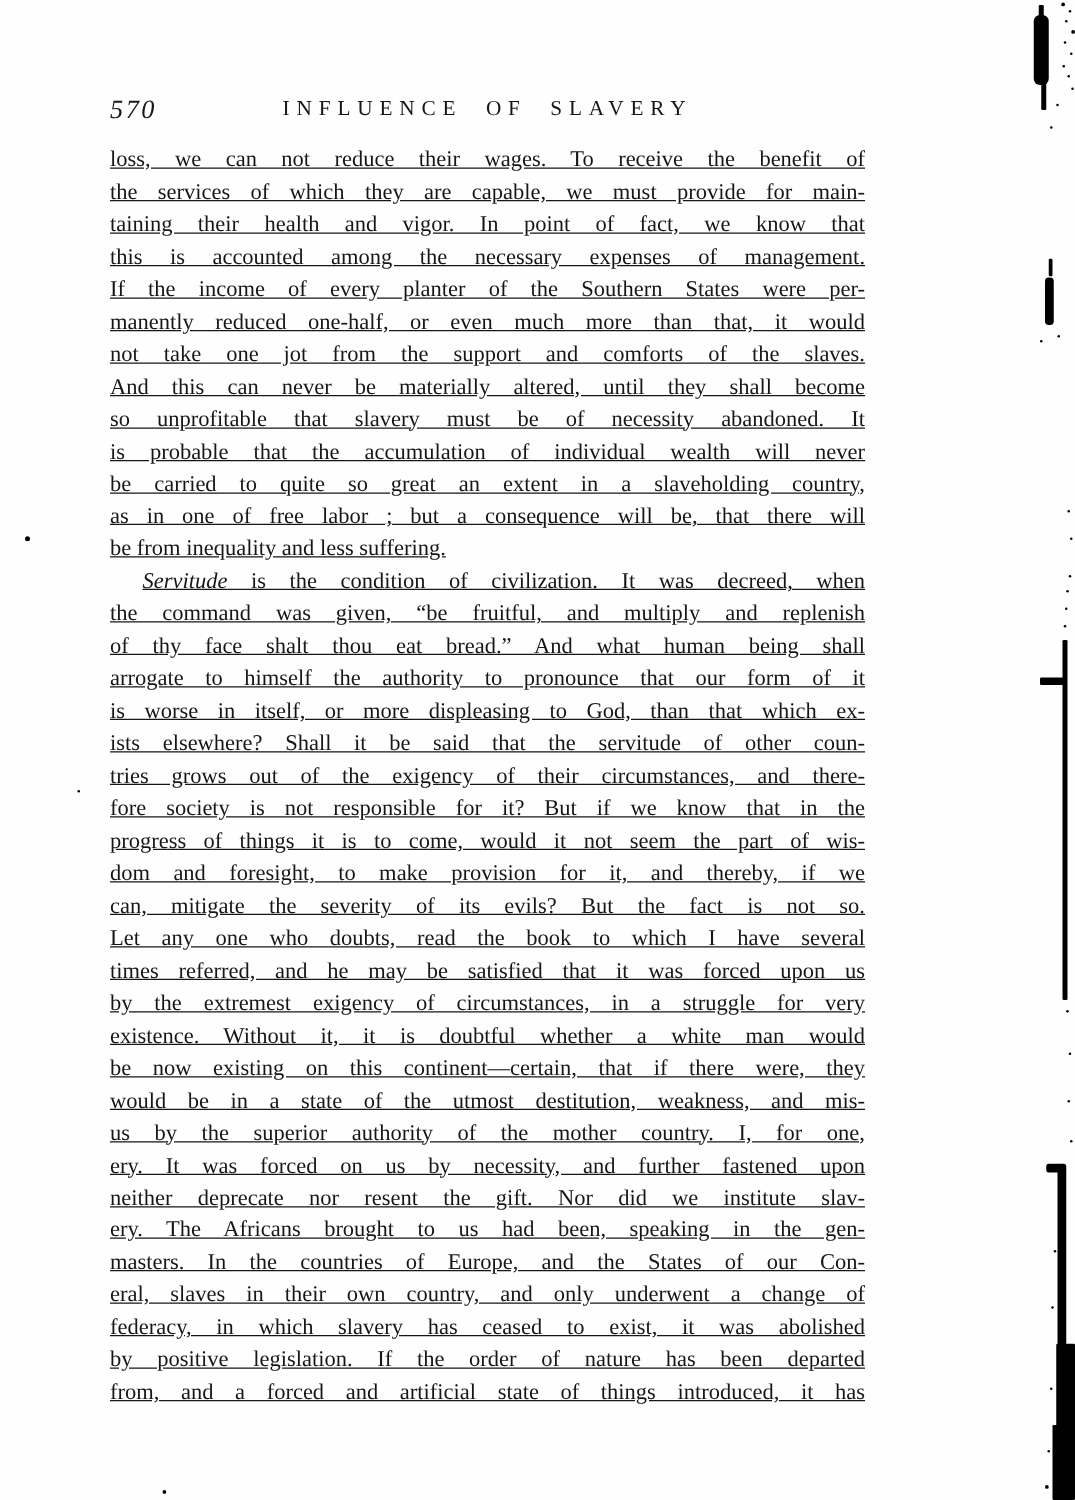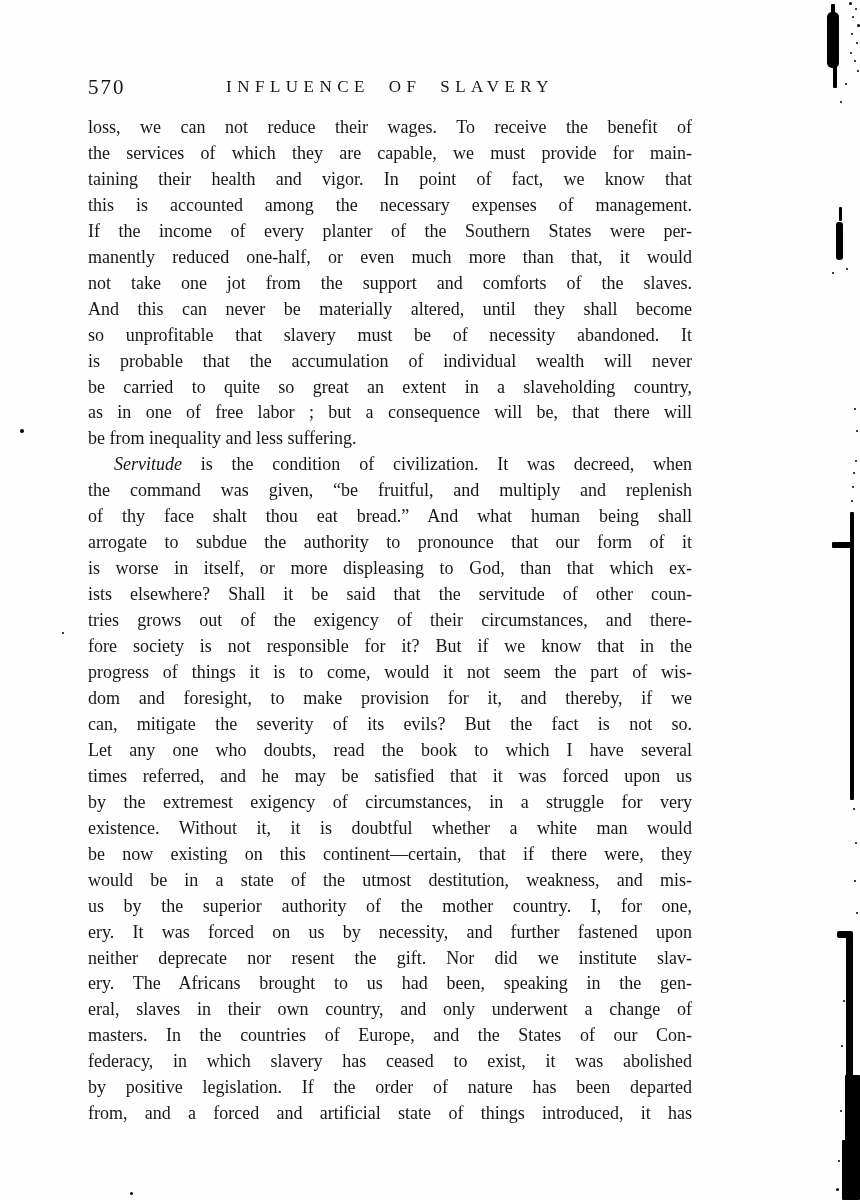--- a/index.html
+++ b/index.html
@@ -14,40 +14,41 @@
   .page { position: absolute; inset: 0; }
 
   
   .running-header {
     position: absolute;
     top: 74px; left: 88px; width: 604px;
     height: 26px;
   }
   .page-number {
     position: absolute; left: 0; top: 1px;
-    font-size: 21px; letter-spacing: 2px;
+    font-size: 21px; letter-spacing: 2px; font-style: italic;
   }
   .header-title {
     display: block; text-align: center;
     font-size: 17px; letter-spacing: 5.5px; word-spacing: 9px;
     padding-top: 3px;
   }
 
   
   .body-text {
     position: absolute;
     top: 115px; left: 88px; width: 604px;
     font-size: 18px;
     line-height: 25.95px;
     text-align: justify;
   }
   .line {
     text-align: justify;
     text-align-last: justify;
     white-space: normal;
+    text-decoration: underline;
   }
   .line.flush { text-align-last: left; }
   .line.indent { text-indent: 26px; }
   .line em { font-style: italic; }
 
   
   .artifact {
     position: absolute;
     background: #000;
   }
@@ -75,40 +76,40 @@
         <div class="line">so unprofitable that slavery must be of necessity abandoned.  It</div>
         <div class="line">is probable that the accumulation of individual wealth will never</div>
         <div class="line">be carried to quite so great an extent in a slaveholding country,</div>
         <div class="line">as in one of free labor ; but a consequence will be, that there will</div>
         <div class="line flush">be from inequality and less suffering.</div>
       </div>
       <div class="paragraph">
         <div class="line indent"><em>Servitude</em> is the condition of civilization.  It was decreed, when</div>
         <div class="line">the command was given, “be fruitful, and multiply and replenish</div>
         <div class="line">of thy face shalt thou eat bread.”  And what human being shall</div>
-        <div class="line">arrogate to subdue the authority to pronounce that our form of it</div>
+        <div class="line">arrogate to himself the authority to pronounce that our form of it</div>
         <div class="line">is worse in itself, or more displeasing to God, than that which ex-</div>
         <div class="line">ists elsewhere?  Shall it be said that the servitude of other coun-</div>
         <div class="line">tries grows out of the exigency of their circumstances, and there-</div>
         <div class="line">fore society is not responsible for it?  But if we know that in the</div>
         <div class="line">progress of things it is to come, would it not seem the part of wis-</div>
         <div class="line">dom and foresight, to make provision for it, and thereby, if we</div>
         <div class="line">can, mitigate the severity of its evils?  But the fact is not so.</div>
         <div class="line">Let any one who doubts, read the book to which I have several</div>
         <div class="line">times referred, and he may be satisfied that it was forced upon us</div>
         <div class="line">by the extremest exigency of circumstances, in a struggle for very</div>
         <div class="line">existence.  Without it, it is doubtful whether a white man would</div>
         <div class="line">be now existing on this continent—certain, that if there were, they</div>
         <div class="line">would be in a state of the utmost destitution, weakness, and mis-</div>
         <div class="line">us by the superior authority of the mother country.  I, for one,</div>
         <div class="line">ery.  It was forced on us by necessity, and further fastened upon</div>
         <div class="line">neither deprecate nor resent the gift.  Nor did we institute slav-</div>
         <div class="line">ery.  The Africans brought to us had been, speaking in the gen-</div>
+        <div class="line">masters.  In the countries of Europe, and the States of our Con-</div>
         <div class="line">eral, slaves in their own country, and only underwent a change of</div>
-        <div class="line">masters.  In the countries of Europe, and the States of our Con-</div>
         <div class="line">federacy, in which slavery has ceased to exist, it was abolished</div>
         <div class="line">by positive legislation.  If the order of nature has been departed</div>
         <div class="line">from, and a forced and artificial state of things introduced, it has</div>
       </div>
     </div>
 
   <div id="artifacts-layer">
       <div class="artifact" style="left: 827px; top: 12px; width: 12px; height: 56px; border-radius: 5px; background: rgb(0, 0, 0);"></div>
       <div class="artifact" style="left: 831px; top: 4px; width: 4px; height: 12px; border-radius: 1px; background: rgb(0, 0, 0);"></div>
       <div class="artifact" style="left: 833px; top: 66px; width: 4px; height: 22px; border-radius: 1px; background: rgb(0, 0, 0);"></div>

